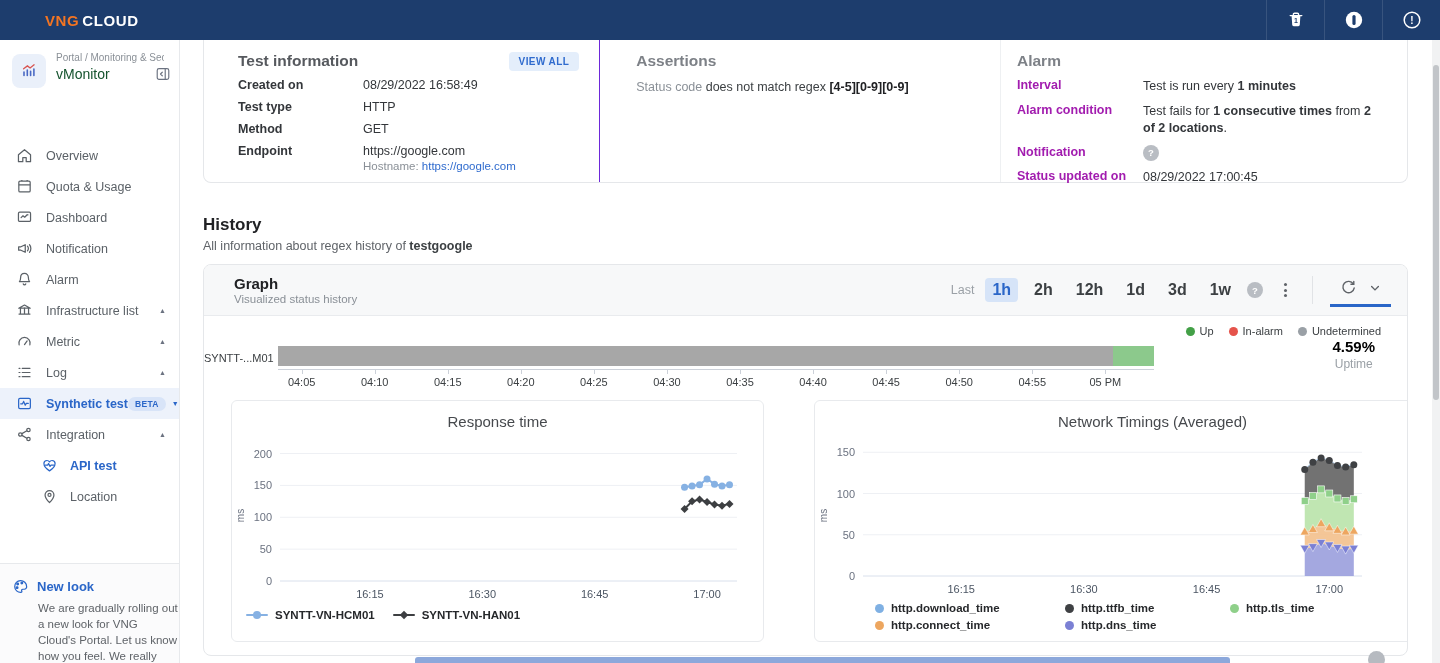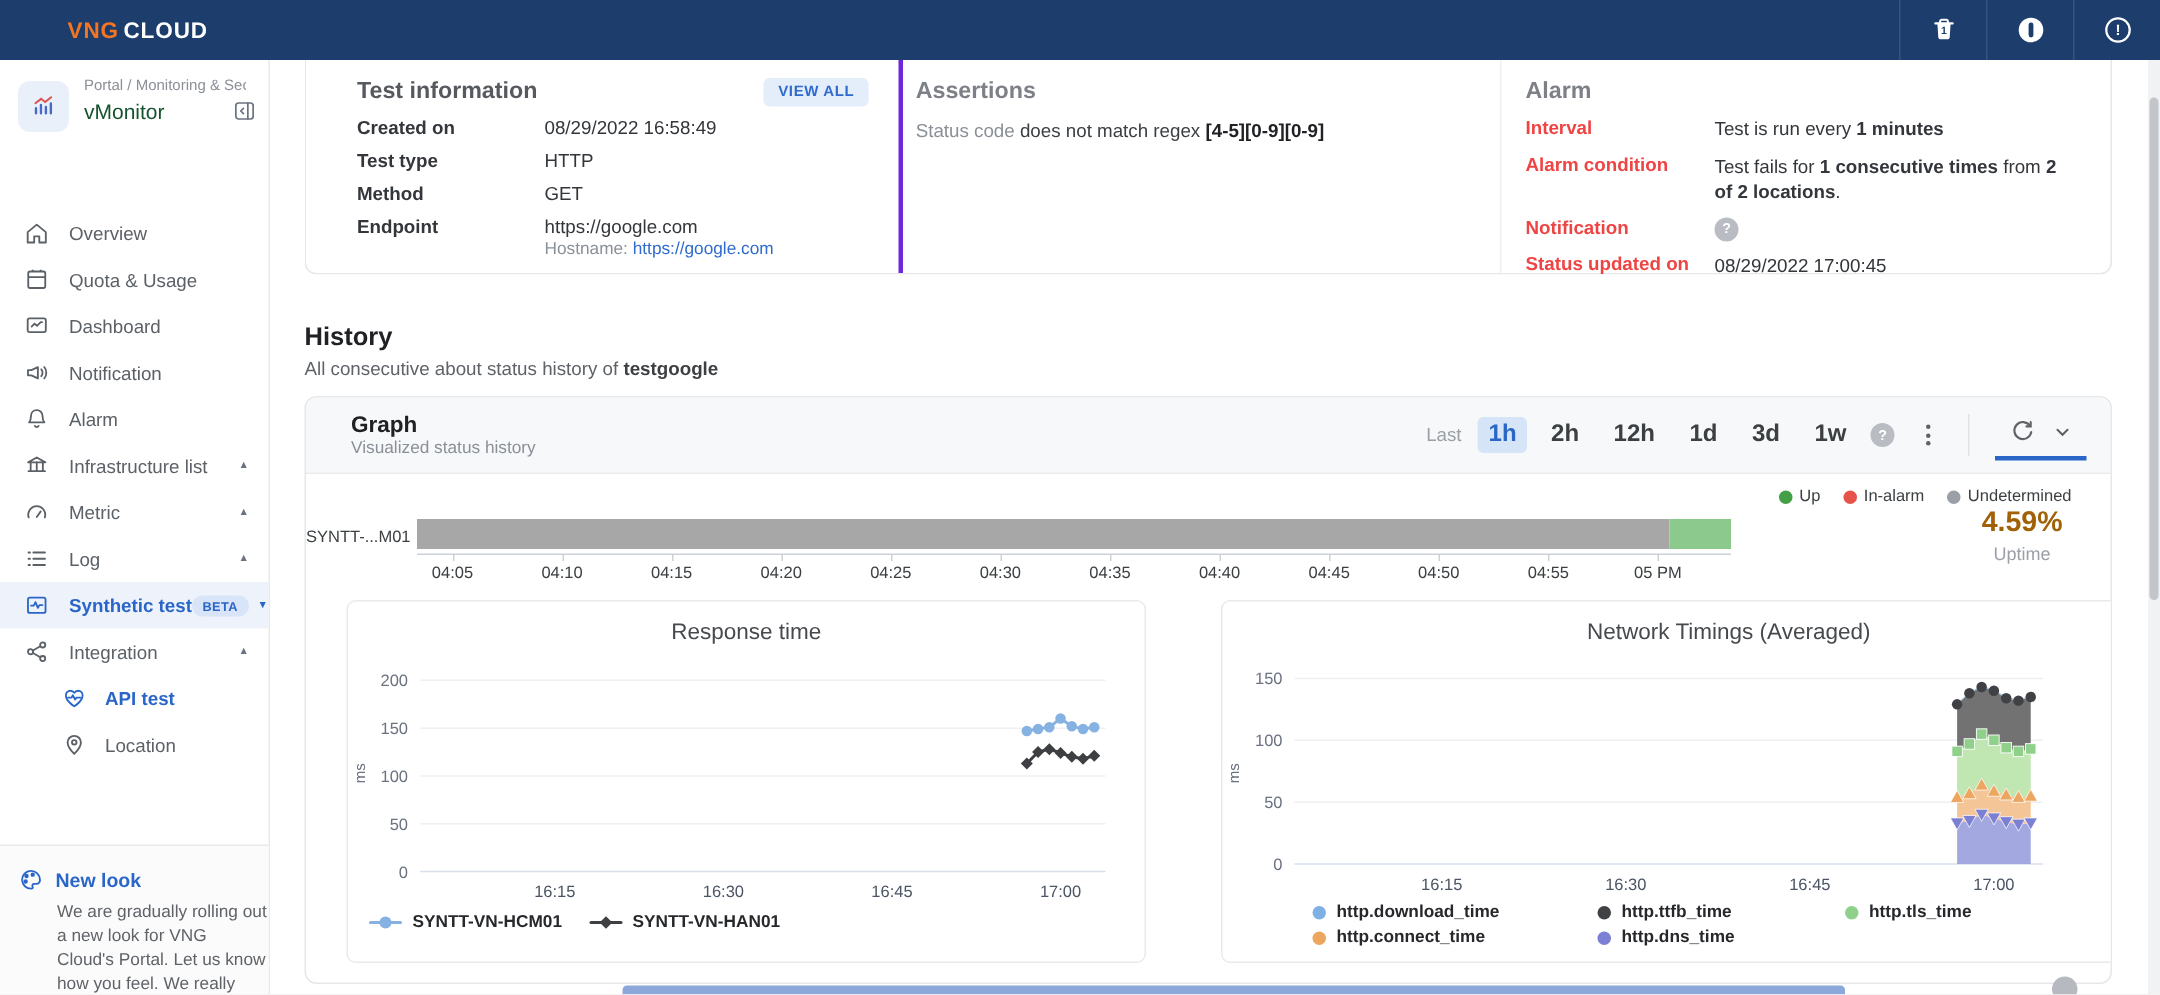--- a/index.html
+++ b/index.html
@@ -36,36 +36,36 @@
   .sb-bottom { position:absolute; left:0; right:0; top:523px; bottom:0; border-top:1px solid #e7e9ec; background:#fbfbfc; padding:14px 12px 0 12px; }
   .nl-head { display:flex; align-items:center; gap:8px; }
   .nl-ic { color:#2a66c8; display:flex; }
   .nl-title { font-size:13px; font-weight:700; color:#2a66c8; }
   .nl-body { margin:6px 0 0 26px; font-size:11.5px; color:#5f6368; line-height:1.38; width:140px; }
 
   
   .info-card { position:absolute; left:203px; top:40px; width:1205px; height:143px; background:#fff;
                border:1px solid #e5e7ea; border-top:none; border-radius:0 0 8px 8px; display:flex; z-index:10; }
   .col1 { width:402px; position:relative; padding:12px 20px 0 34px; }
-  .col2 { width:408px; border-left:3px solid #6d28d9; padding:12px 0 0 8px; }
+  .col2 { width:408px; border-left:1px solid #6d28d9; padding:12px 0 0 36px; }
   .col3 { flex:1; border-left:1px solid #eef0f2; padding:12px 24px 0 16px; }
   .sec-title { font-size:15.5px; font-weight:700; color:#56595e; }
   .sec-title.muted { color:#7d8187; }
   .viewall { position:absolute; right:20px; top:12px; background:#e4eefb; color:#2f6bce; font-size:10px; font-weight:700;
              letter-spacing:.4px; padding:4px 10px; border-radius:4px; cursor:pointer; }
   .inf-row { display:flex; margin-top:8px; font-size:12.5px; }
   .inf-lb { width:125px; font-weight:700; color:#33363a; flex:none; }
   .inf-val { color:#33363a; }
   .hostname { font-size:11.5px; color:#8a9097; margin-top:2px; }
   .hostname a { color:#2f6bce; text-decoration:none; cursor:pointer; }
   .assert-line { margin-top:10px; font-size:12.5px; }
   .assert-field { color:#8a9097; }
   .assert-val { font-weight:700; color:#202124; }
   .al-row { display:flex; margin-top:8px; font-size:12.5px; }
-  .al-lb { width:126px; font-weight:700; color:#ef4444; flex:none; }
+  .al-lb { width:126px; font-weight:700; color:#a21caf; flex:none; }
   .al-val { width:240px; color:#33363a; line-height:1.35; }
   .qmark { display:inline-flex; width:16px; height:16px; border-radius:50%; background:#b9bdc3; color:#fff;
            font-size:9.5px; font-weight:700; align-items:center; justify-content:center; cursor:pointer; }
 
   
   .hist-title { position:absolute; left:203px; top:215px; font-size:17px; font-weight:700; color:#202124; }
   .hist-sub { position:absolute; left:203px; top:239px; font-size:12.5px; color:#5f6368; }
   .hist-sub b { color:#3c4043; }
 
   .graph-card { position:absolute; left:203px; top:264px; width:1205px; height:392px; background:#fff;
@@ -87,21 +87,21 @@
   .tl-legend { position:absolute; right:26px; top:9px; display:flex; gap:15px; font-size:11px; color:#3c4043; align-items:center; }
   .tl-legend .li { display:flex; align-items:center; gap:5px; }
   .tl-legend .dot { width:9px; height:9px; border-radius:50%; }
   .tl-label { position:absolute; left:0; top:36px; width:68px; font-size:11px; color:#3c4043; text-align:right; white-space:nowrap; }
   .tl-bar { position:absolute; left:74px; top:30px; width:876px; height:20px; display:flex; overflow:hidden; }
   .tl-bar div { height:100%; }
   .tl-axis { position:absolute; left:74px; top:53px; width:876px; height:22px; border-top:1px solid #ccd1d9; }
   .tl-axis i { position:absolute; top:0; width:1px; height:4px; background:#ccd1d9; }
   .tl-axis span { position:absolute; top:6px; transform:translateX(-50%); font-size:11px; color:#3c4043; white-space:nowrap; }
   .tl-uptime { position:absolute; right:32px; top:22px; text-align:center; }
-  .tl-uptime .v { font-size:19px; font-weight:800; color:#a16207; }
+  .tl-uptime .v { font-size:15px; font-weight:800; color:#000000; }
   .tl-uptime .l { font-size:12px; color:#9aa0a6; margin-top:2px; }
 
   
   .chart-card { position:absolute; background:#fff; border:1px solid #e8eaed; border-radius:6px; }
   .rt-card { left:27px; top:135px; width:533px; height:242px; }
   .nt-card { left:610px; top:135px; width:677px; height:242px; }
   .chart-title { text-align:center; margin-top:12px; font-size:15px; color:#46494d; }
   .chart-wrap { position:relative; margin-top:2px; }
   .ms-label { position:absolute; left:2px; top:78px; transform:rotate(-90deg); font-size:10px; color:#6b7280; }
   svg.chart { display:block; }
@@ -356,21 +356,21 @@
       </div>
       <div class="al-row">
         <span class="al-lb">Status updated on</span>
         <span class="al-val">08/29/2022 17:00:45</span>
       </div>
     </div>
   </div>
 
   <div class="hist-title">History</div>
   <div class="hist-sub">
-    <span>All consecutive about status history of </span><b>testgoogle</b>
+    <span>All information about regex history of </span><b>testgoogle</b>
   </div>
 
   <div class="graph-card">
     <div class="graph-head">
       <div>
         <div class="gh-title">Graph</div>
         <div class="gh-sub">Visualized status history</div>
       </div>
       <div class="gh-right">
         <span class="gh-last">Last</span>

